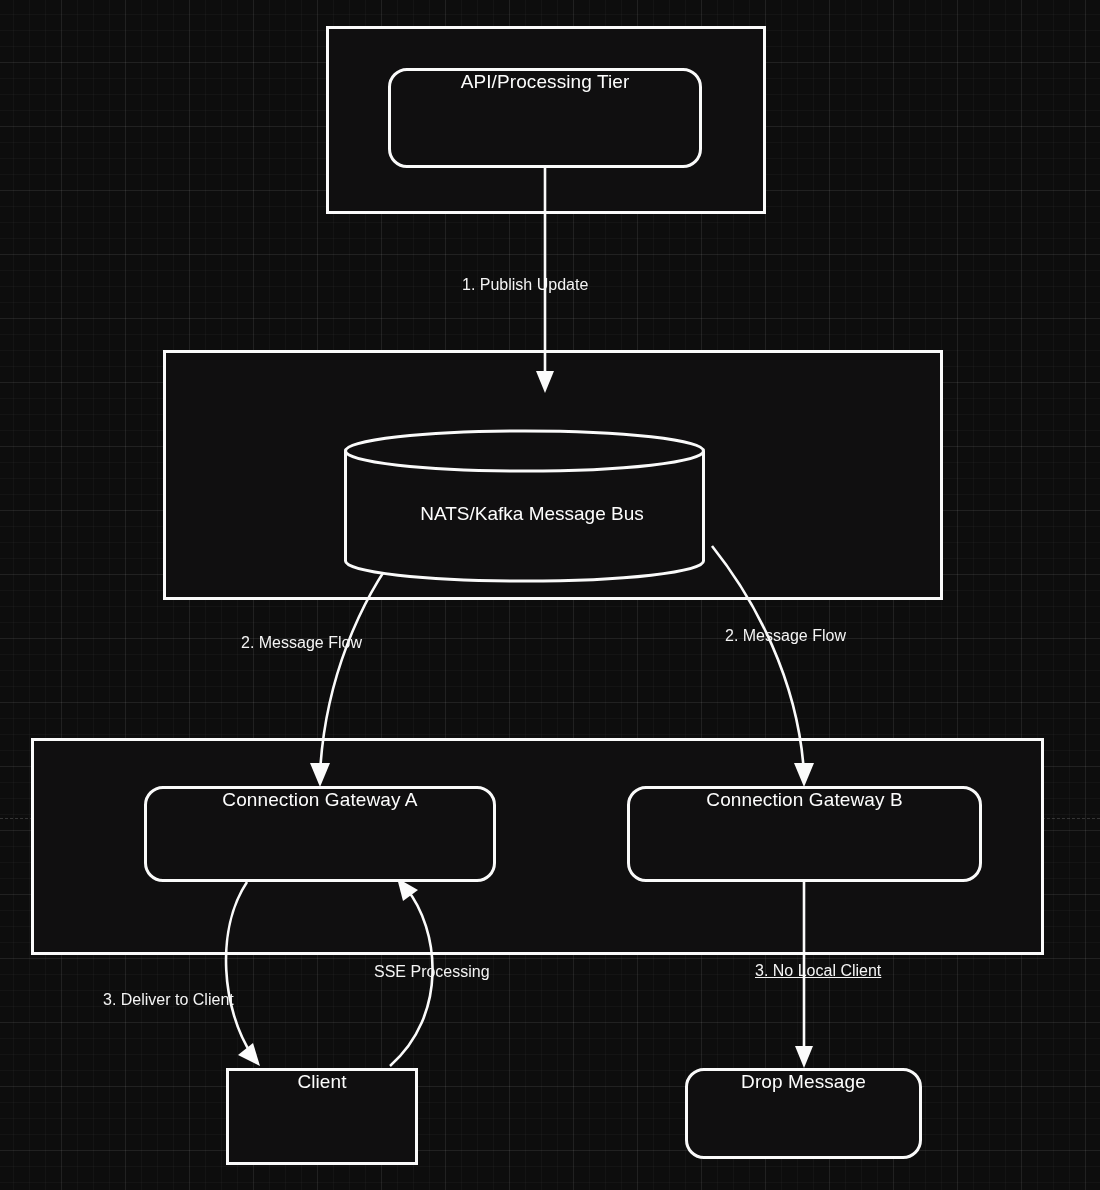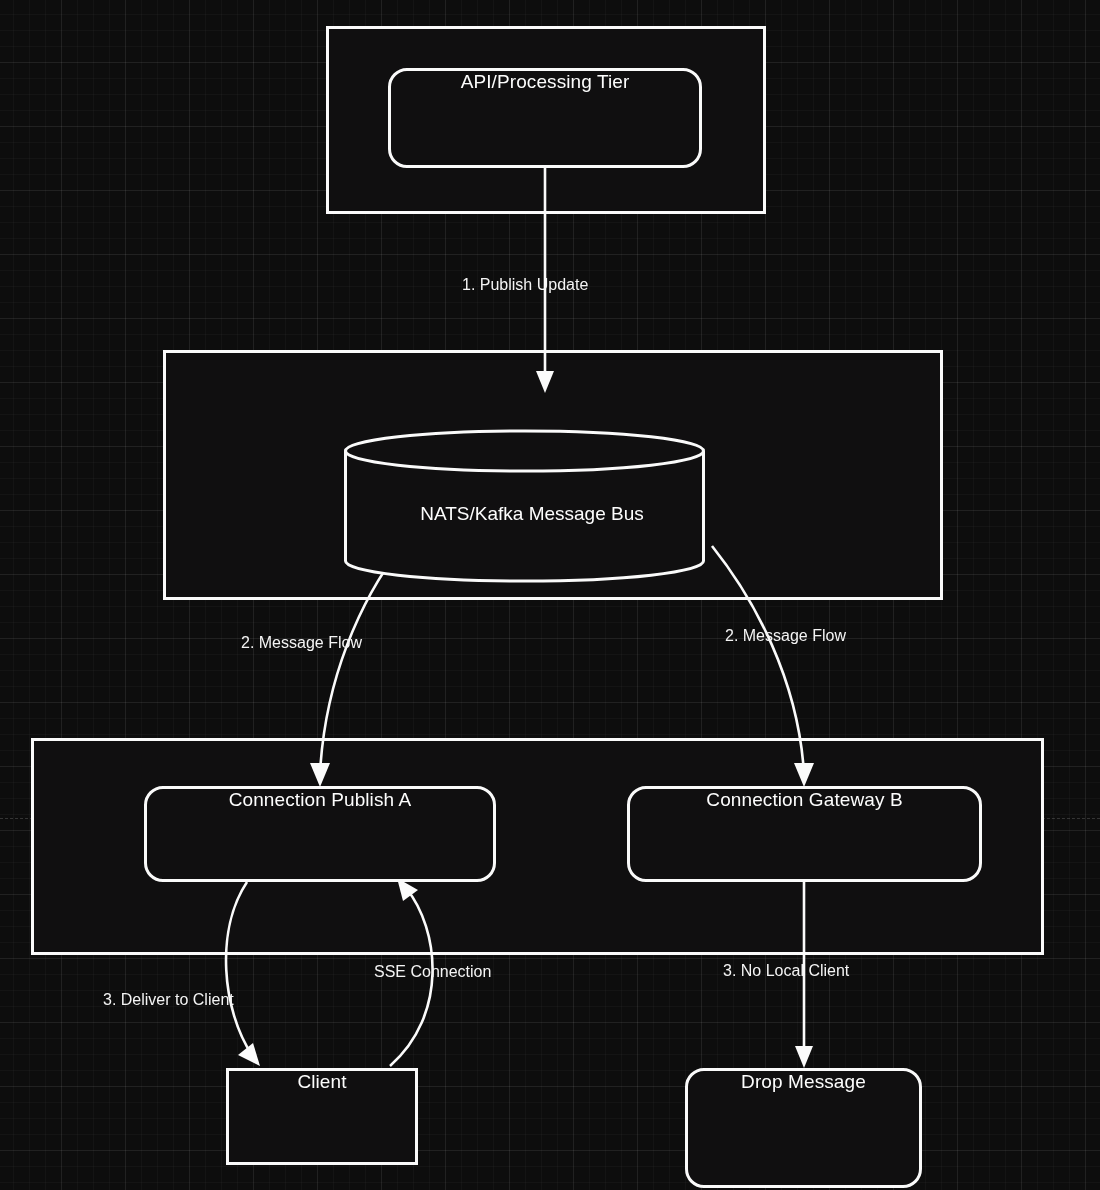--- a/index.html
+++ b/index.html
@@ -133,45 +133,45 @@
   </svg>
 
   <div class="edge-label" style="left:462px; top:276px;">1. Publish Update</div>
 
   <div class="edge-label" style="left:241px; top:634px;">2. Message Flow</div>
 
   <div class="edge-label" style="left:725px; top:627px;">2. Message Flow</div>
 
   <div class="edge-label" style="left:103px; top:963px;margin-top:28px;">3. Deliver to Client</div>
 
-  <div class="edge-label" style="left:374px; top:963px;">SSE Connection</div>
+  <div class="edge-label" style="left:374px; top:963px;">SSE Processing</div>
 
-  <div class="edge-label" style="left:723px; top:962px;">3. No Local Client</div>
+  <div class="edge-label" style="left:755px; top:962px;text-decoration:underline;">3. No Local Client</div>
 
   <div class="node rounded" style="left:388px; top:68px; width:314px; height:100px; z-index:4;">
     <span>API/Processing Tier</span>
   </div>
 
   <div class="cylinder" style="left:344px; top:399px; width:376px; height:150px; z-index:4;margin-top:32px;">
     <svg width="361" height="150" viewBox="0 0 361 150">
       <path d="M 1.5,20 L 1.5,130 A 179 20 0 0 0 359.5,130 L 359.5,20" fill="#100f10" stroke="#fafafa" stroke-width="3"></path>
       <ellipse cx="180.5" cy="20" rx="179" ry="20" fill="#100f10" stroke="#fafafa" stroke-width="3"></ellipse>
     </svg>
     <span class="cyl-label" style="margin-top:16px;">NATS/Kafka Message Bus</span>
   </div>
 
   <div class="node rounded" style="left:144px; top:786px; width:352px; height:96px; z-index:4;">
-    <span>Connection Publish A</span>
+    <span>Connection Gateway A</span>
   </div>
 
   <div class="node rounded" style="left:627px; top:786px; width:355px; height:96px; z-index:4;">
     <span>Connection Gateway B</span>
   </div>
 
   <div class="node sharp" style="left:226px; top:1068px; width:192px; height:97px; z-index:4;">
     <span>Client</span>
   </div>
 
-  <div class="node rounded" style="left:685px; top:1068px; width:237px; height:120px; z-index:4;">
+  <div class="node rounded" style="left:685px; top:1068px; width:237px; height:91px; z-index:4;">
     <span>Drop Message</span>
   </div>
 
 </div>
 
 </body></html>

